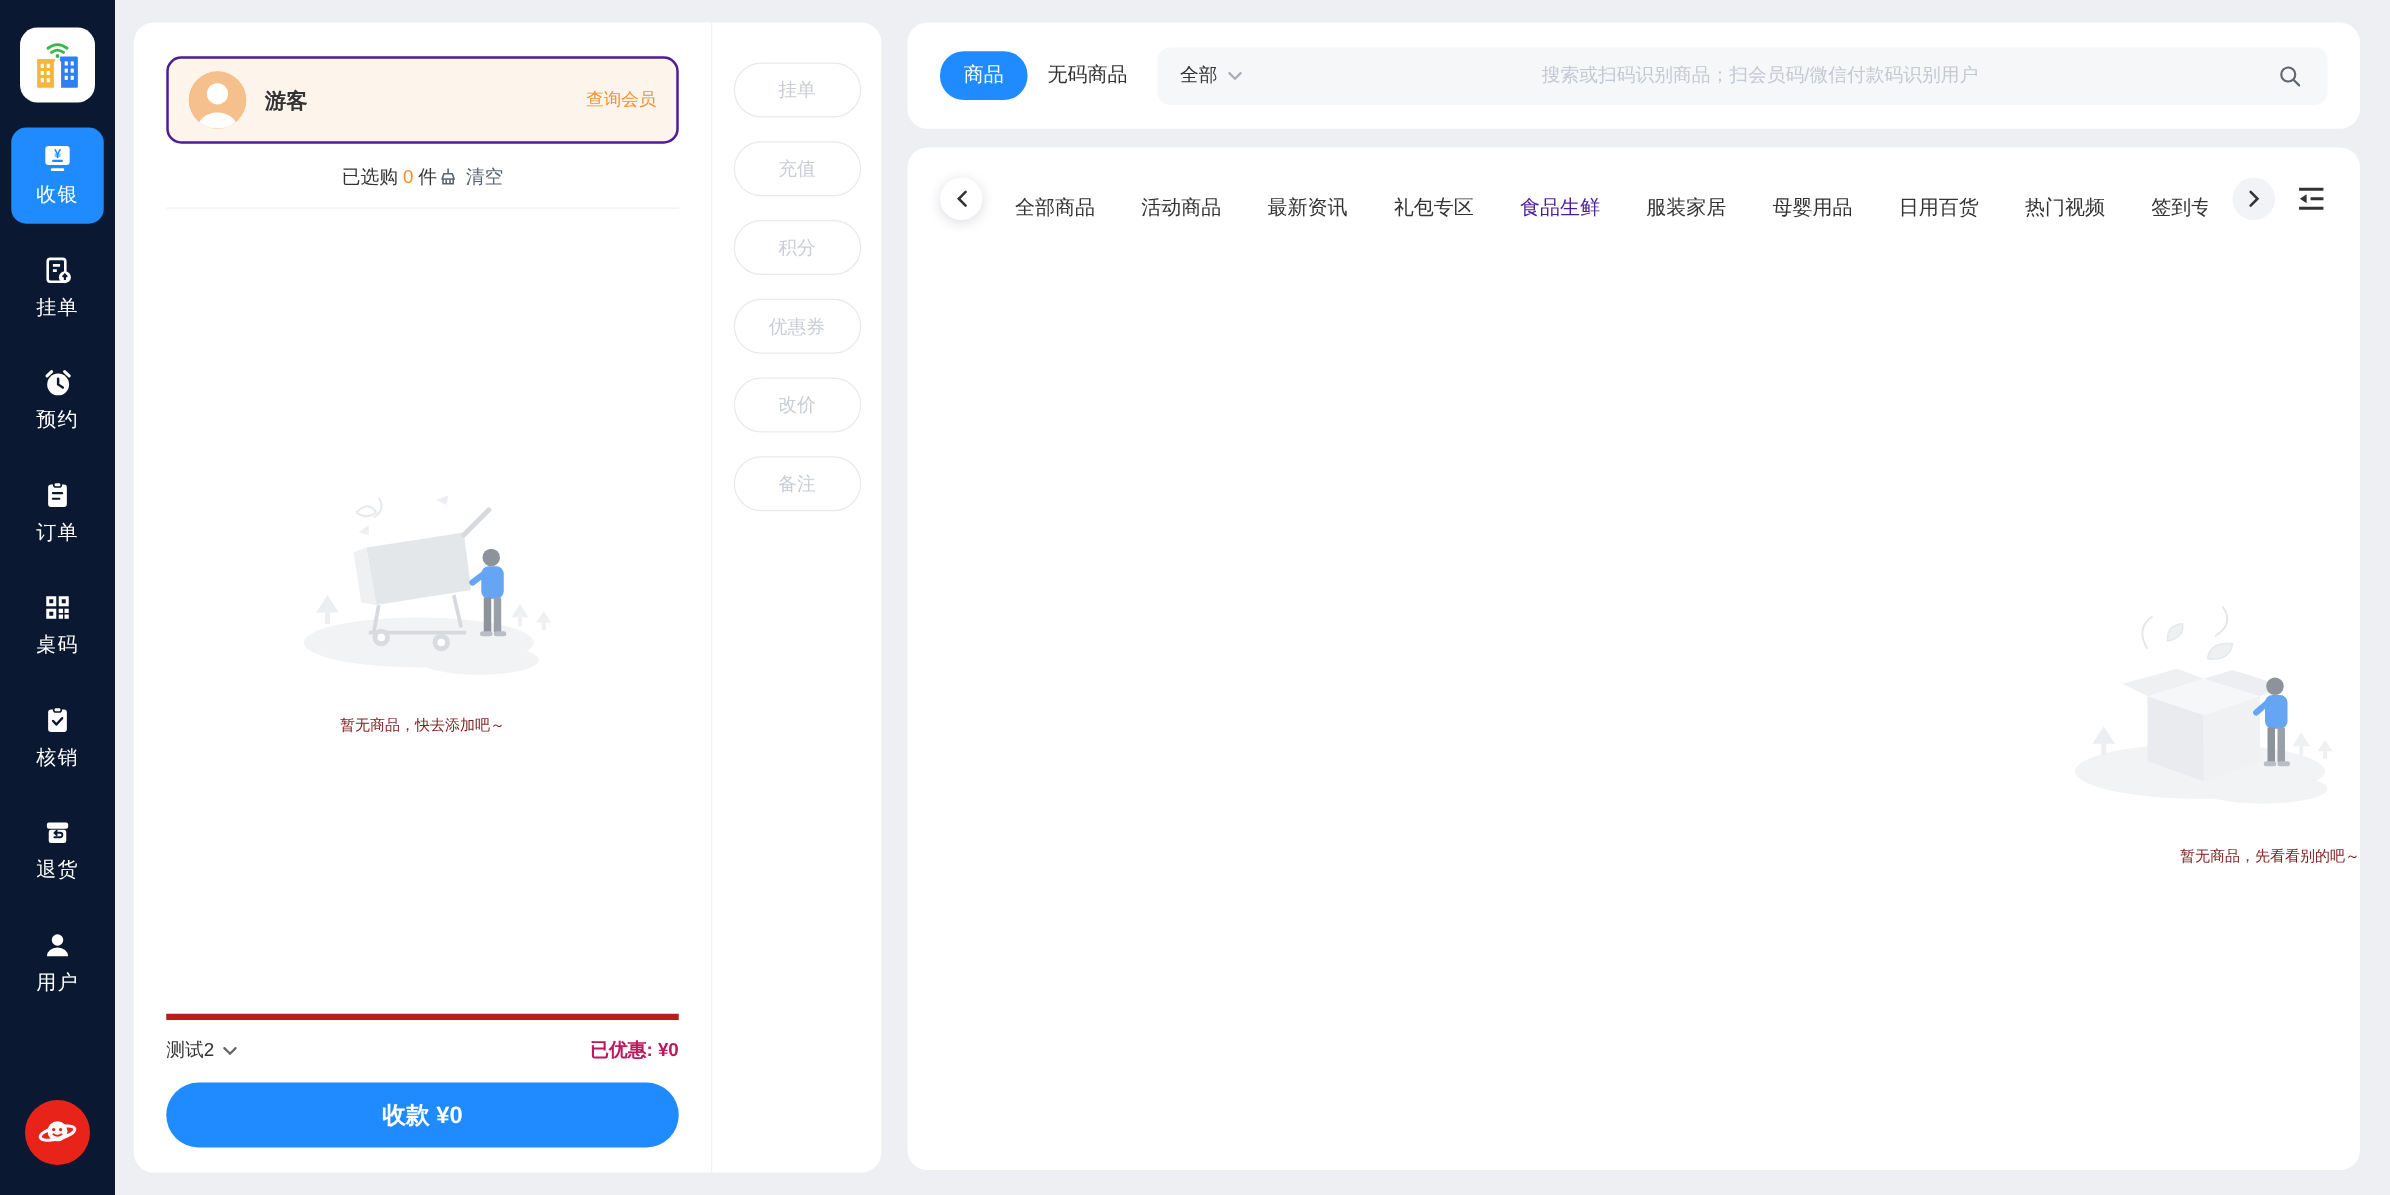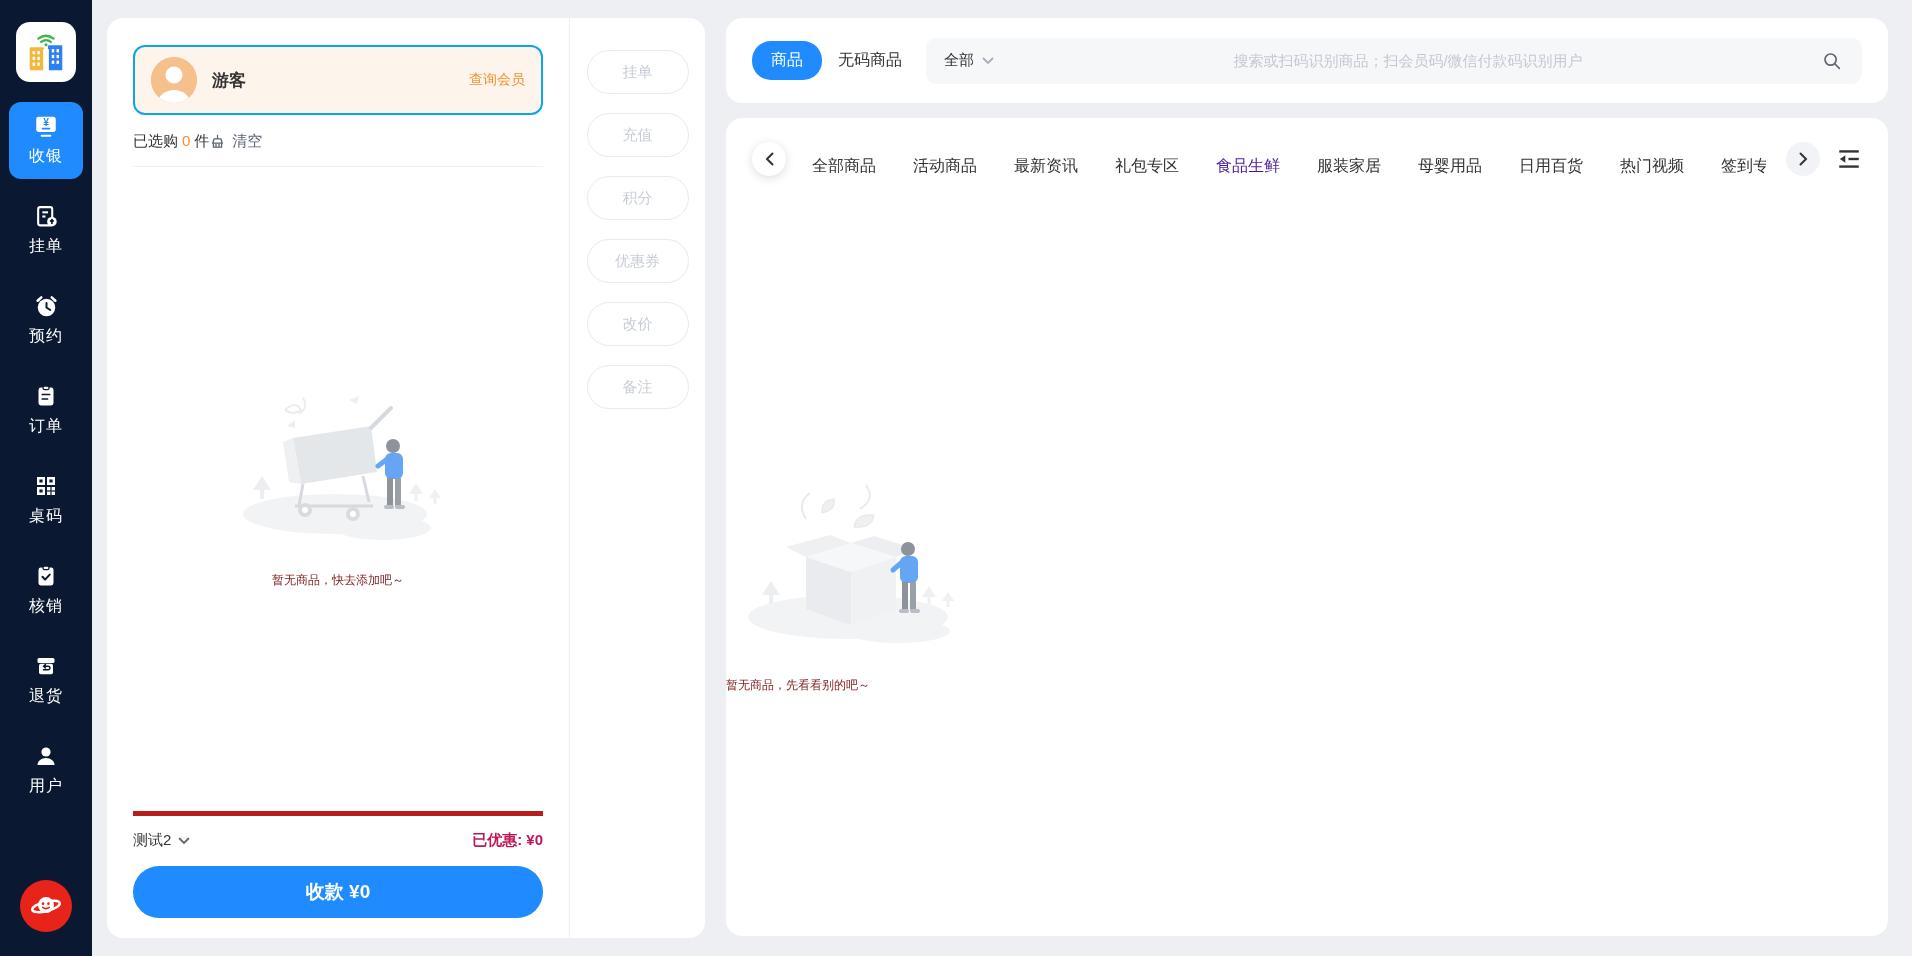--- a/index.html
+++ b/index.html
@@ -41,32 +41,32 @@
     width:136px; height:100%; background:#fff; border-radius:0 16px 16px 0;
     border-left:1px solid #f0f1f4;
     display:flex; flex-direction:column; align-items:center; padding-top:32px; gap:19px;
   }
   .action-btn {
     width:102px; height:44px; border-radius:22px; background:#fff;
     border:1px solid #e8eaee; color:#c8cdd6; font-size:15px;
     display:flex; align-items:center; justify-content:center; cursor:pointer;
   }
   .customer-card {
-    margin:27px 26px 0; height:70px; border:2px solid #0ea5e9; background:#fdf4ec;
+    margin:27px 26px 0; height:70px; border:2px solid #4c1d95; background:#fdf4ec;
     border-radius:12px; display:flex; align-items:center; padding:0 16px; cursor:pointer;
   }
   .avatar {
     width:46px; height:46px; border-radius:50%; background:#f6c08c; overflow:hidden;
     display:flex; align-items:flex-end; justify-content:center;
   }
   .customer-name { margin-left:15px; font-size:17px; font-weight:bold; color:#333; }
   .member-link { margin-left:auto; color:#f78e2d; font-size:14px; cursor:pointer; }
   .selected-row {
     margin:0 26px; padding:17px 0 15px; border-bottom:1px solid #f0f1f4;
-    display:flex; align-items:center; justify-content:flex-start; font-size:15px; color:#333;
+    display:flex; align-items:center; justify-content:center; font-size:15px; color:#333;
   }
   .selected-count { color:#f78e2d; margin:0 4px; }
   .clear-btn { display:flex; align-items:center; gap:6px; color:#5b6472; cursor:pointer; font-size:15px; }
   .cart-empty {
     flex:1; display:flex; flex-direction:column; align-items:center; justify-content:center;
   }
   .empty-text { margin-top:26px; color:#7f1d1d; font-size:12px; }
   .cart-footer {
     margin:0 26px; padding-top:15px; border-top:5px solid #b91c1c;
     display:flex; align-items:center; justify-content:space-between;
@@ -113,21 +113,21 @@
   .chev-left { background:#fff; box-shadow:0 2px 10px rgba(20,30,60,.15); }
   .chev-right { background:#f1f3f6; }
   .category-list {
     flex:1; margin:16px 20px 0 26px; display:flex; gap:37px; overflow:hidden;
     white-space:nowrap; align-items:center;
   }
   .cat { font-size:16px; color:#333; cursor:pointer; flex:0 0 auto; }
   .cat.active { color:#4c1d95; }
   .fold-btn { margin-left:16px; width:26px; height:26px; cursor:pointer; flex:0 0 auto; }
   .catalog-empty {
-    flex:1; display:flex; flex-direction:column; align-items:flex-start;
+    flex:1; display:flex; flex-direction:column; align-items:flex-end;
     justify-content:center; padding-top:60px;
   }
 </style>
 </head>
 <body>
 
 <div class="sidebar">
   <div class="app-logo">
     <svg width="46" height="46" viewBox="0 0 48 48">
       <path d="M16 10 q8 -6 16 0" fill="none" stroke="#3cb54a" stroke-width="2.4" stroke-linecap="round"></path>

